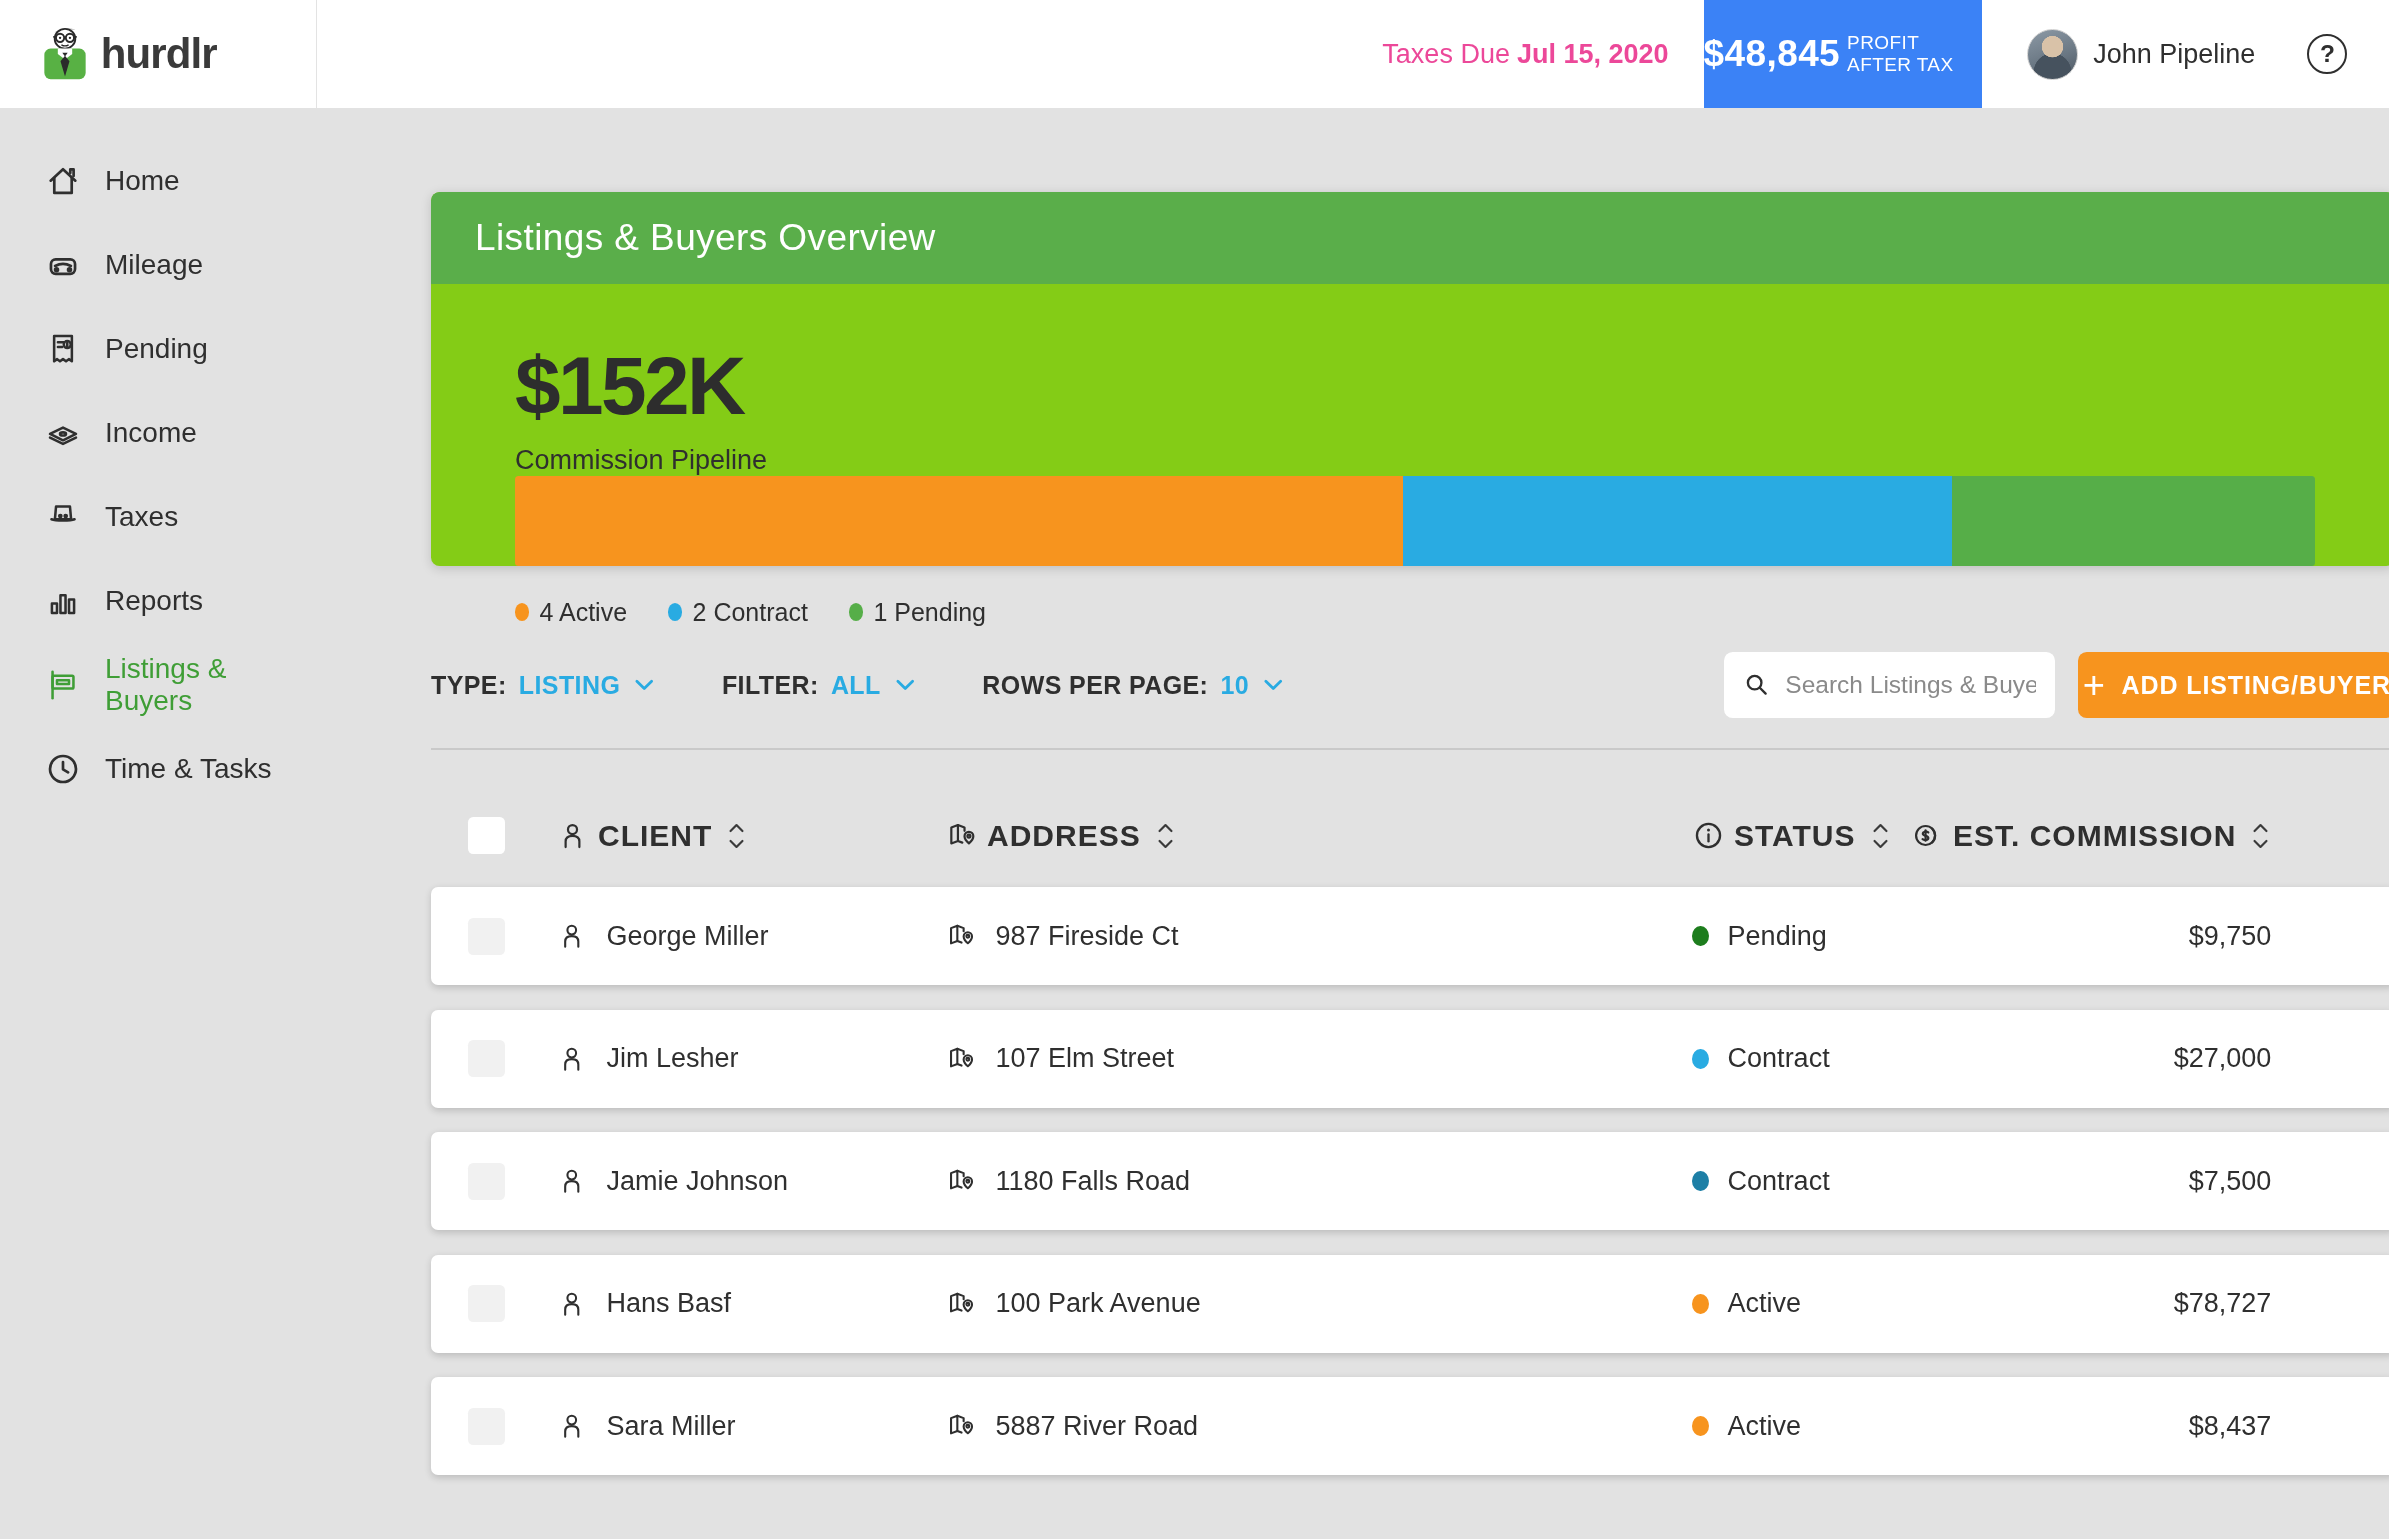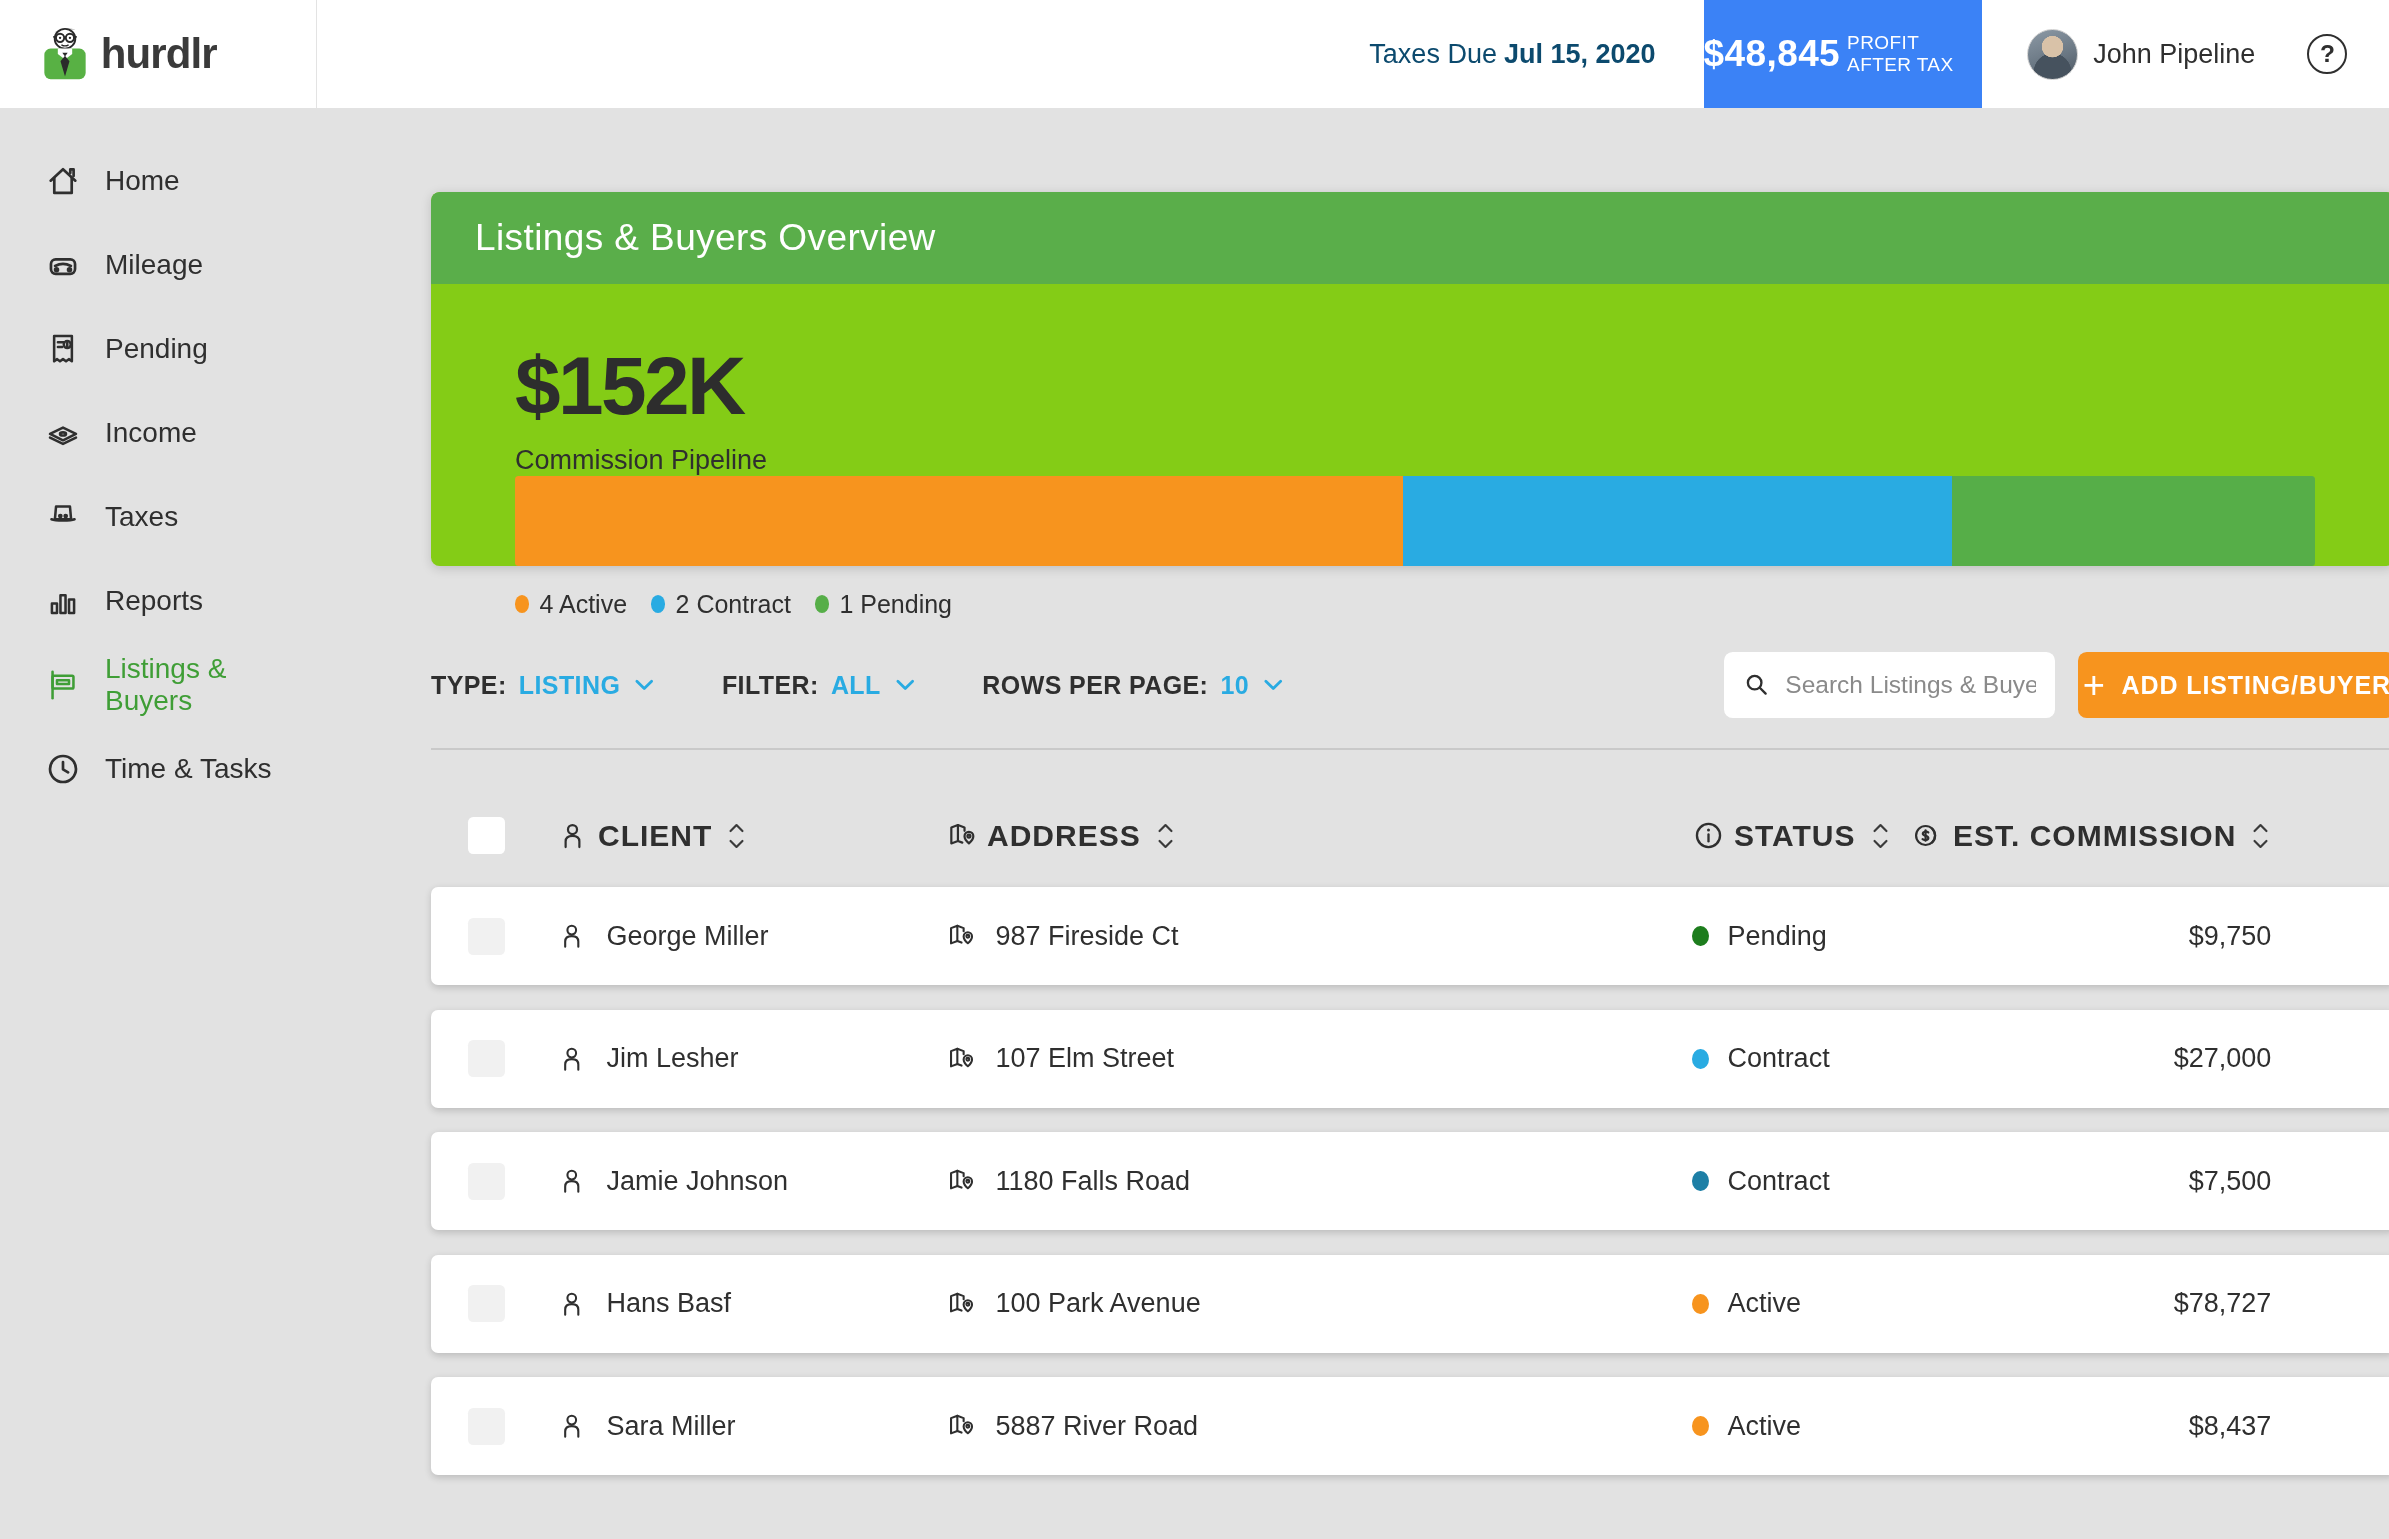--- a/index.html
+++ b/index.html
@@ -10,21 +10,21 @@
          grid-template-rows:108px 1fr; grid-template-columns:317px 1fr;
          grid-template-areas:"topbar topbar" "sidebar main"; }
 
   
   .topbar { grid-area:topbar; background:#ffffff; display:flex; align-items:center; }
   .brand { width:317px; height:100%; display:flex; align-items:center; padding-left:38px;
            border-right:1.7px solid #e3e3e3; cursor:pointer; }
   .brand svg { width:54px; height:58px; }
   .brand-name { font-size:42px; font-weight:700; color:#3a3a3a; letter-spacing:-0.9px; margin-left:8.7px; }
   .topbar-right { margin-left:auto; display:flex; align-items:center; height:100%; }
-  .taxes { font-size:27px; margin-right:48px; color:#0c4a6e; }
+  .taxes { font-size:27px; margin-right:35px; color:#ec4899; }
   .taxes b { font-weight:700; margin-left:7px; }
   .profit-box { width:278px; height:108px; background:#3b82f6; color:#fff; display:flex;
                 flex-direction:row; align-items:center; justify-content:center; gap:7px; cursor:pointer; }
   .profit-amount { font-size:37px; font-weight:700; letter-spacing:0.4px; }
   .profit-label { font-size:19px; letter-spacing:0.4px; }
   .user { display:flex; align-items:center; margin-left:45px; cursor:pointer; }
   .avatar { width:51px; height:51px; border-radius:50%; border:0.9px solid #cfcfcf; display:inline-block;
             background:
               radial-gradient(circle at 50% 34%, #d9c2a8 0 26%, rgba(0,0,0,0) 27%),
               radial-gradient(circle at 50% 86%, #46525e 0 38%, rgba(0,0,0,0) 39%),
@@ -47,21 +47,21 @@
   .card { background:#84cc16; border-radius:8.7px; box-shadow:0 2.6px 10.5px rgba(0,0,0,.15); }
   .card-header { height:92px; background:#5aae4a; border-radius:8.7px 8.7px 0 0; display:flex;
                  align-items:center; padding-left:44px; color:#fff; font-size:37px; letter-spacing:0.4px; }
   .card-body { display:flex; padding:61px 80px 0 84px; height:282px;flex-direction:column; }
   .pipeline-left { width:419px; }
   .pipeline-amount { font-size:82px; font-weight:700; letter-spacing:-2.6px; line-height:1; color:#2d2d2d; }
   .pipeline-sub { font-size:27px; margin-top:17.5px; }
   .pipeline-right { flex:1; }
   .bar { display:flex; height:90px; width:100%; border-radius:3.5px; overflow:hidden; }
   .bar .seg { height:100%; }
-  .legend { display:flex; gap:24px; margin-top:24px; align-items:center; }
+  .legend { display:flex; gap:41px; margin-top:32px; align-items:center; }
   .legend-item { display:flex; align-items:center; font-size:25px; }
   .legend-dot { width:14px; height:17.5px; border-radius:50%; margin-right:10.5px; }
 
   
   .toolbar { display:flex; align-items:center; margin-top:86px; height:66px; }
   .filter-group { display:flex; align-items:center; margin-right:65px; cursor:pointer; }
   .filter-label { font-size:25px; font-weight:700; letter-spacing:0.4px; }
   .filter-value { font-size:25px; font-weight:700; color:#29abe2; margin-left:12.2px; letter-spacing:0.4px; }
   .chev { width:24.5px; height:15.7px; margin-left:12.2px; color:#29abe2; }
   .search-box { margin-left:auto; width:331px; height:66px; background:#fff; border-radius:8.7px;

